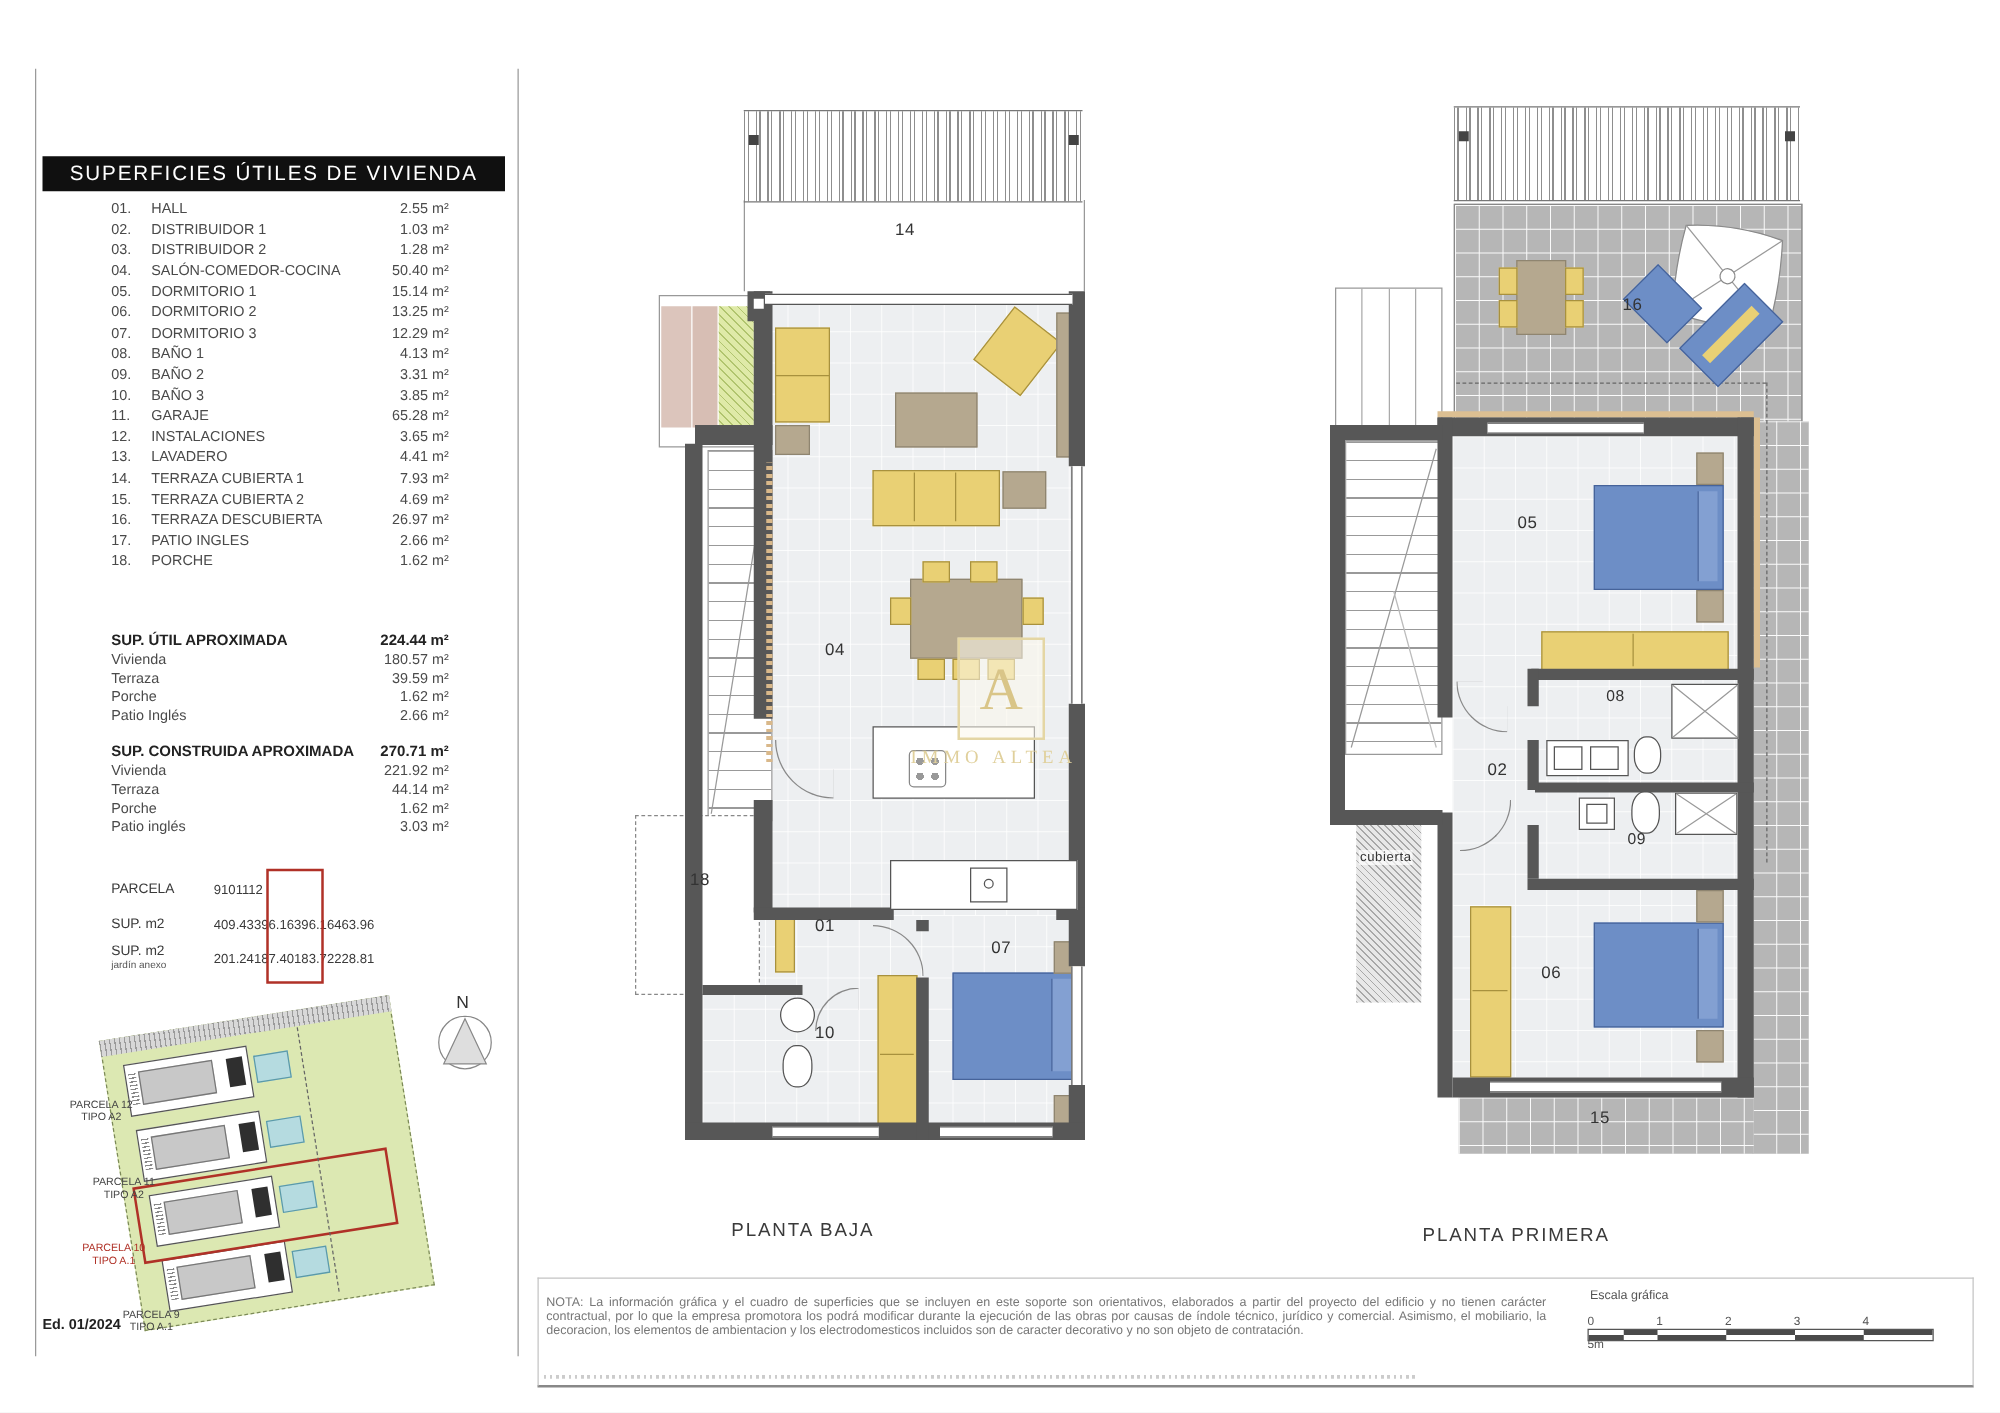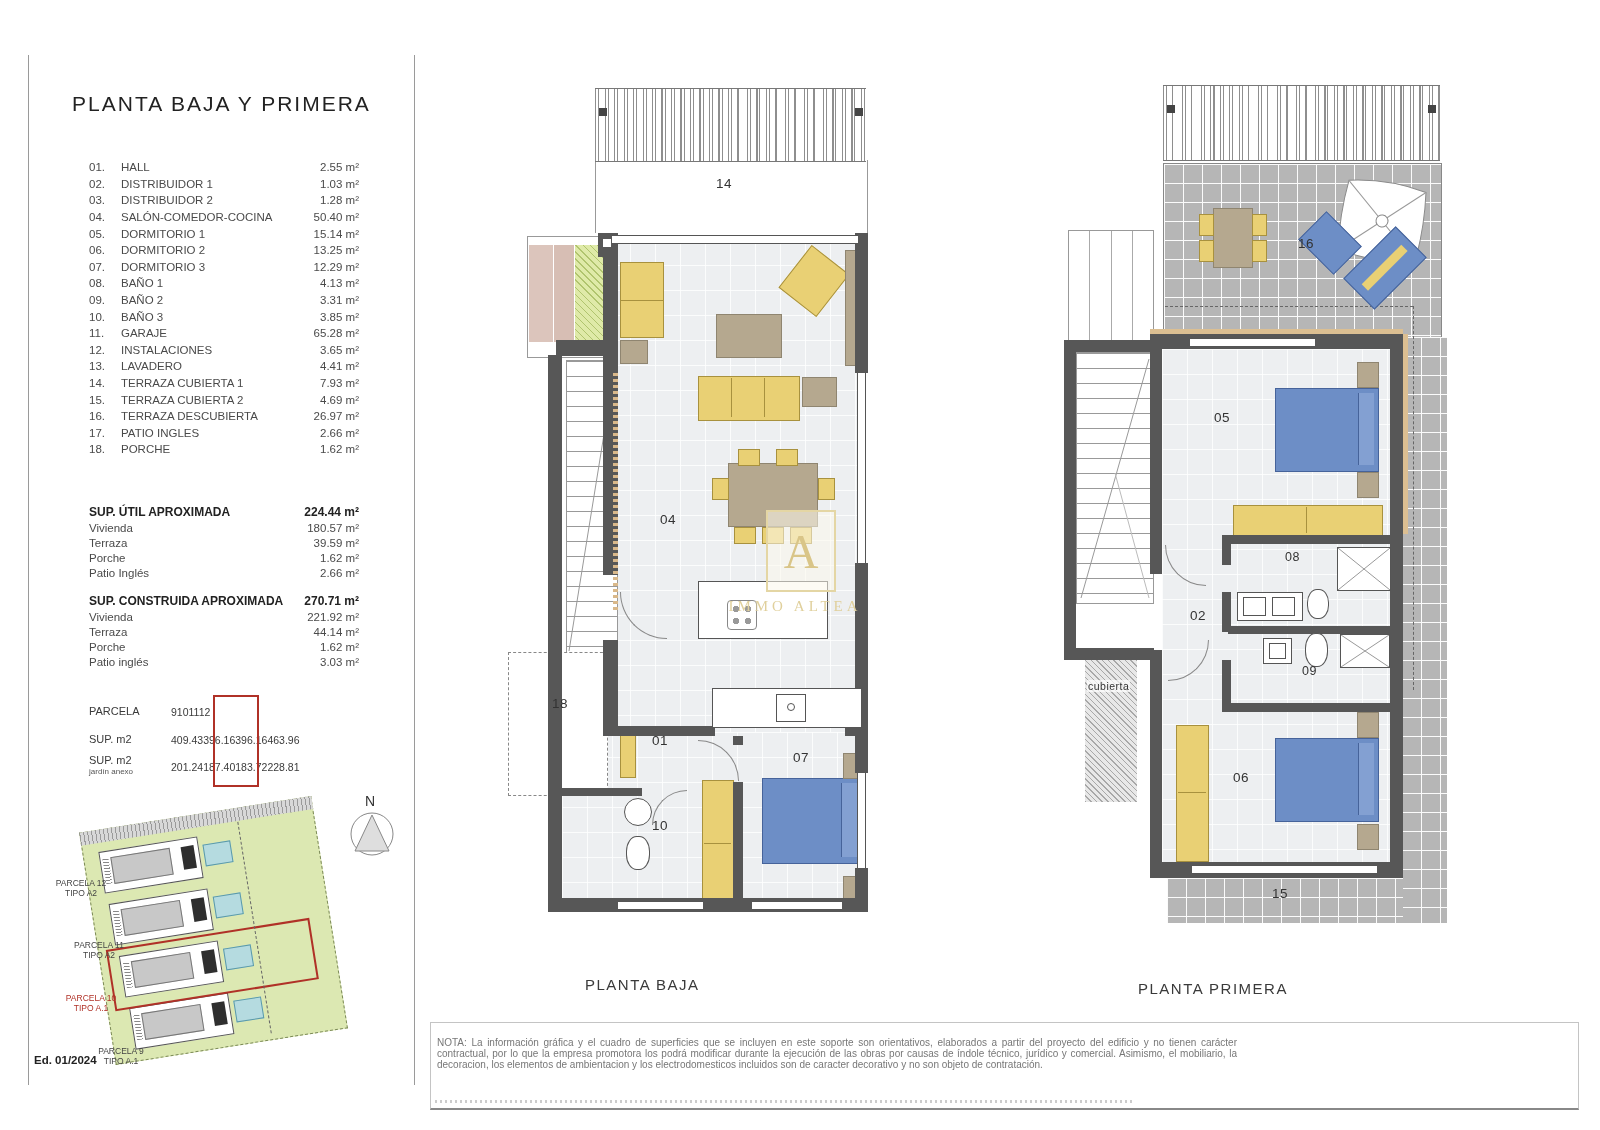--- a/index.html
+++ b/index.html
@@ -89,22 +89,22 @@
   .vlines3{display:flex;justify-content:space-evenly;height:100%;}
   .vlines3 i{width:1px;background:#aaa;}
 </style>
 </head>
 <body>
 
 <div id="page">
 
   
   <div id="sidebar">
-    <div class="ttl" style="top:37px;">PLANTA BAJA Y PRIMERA</div>
-
+
+    <div class="bar" style="top:70px;">SUPERFICIES ÚTILES DE VIVIENDA</div>
 
     <div style="position:absolute;left:60px;right:55px;top:104px;">
         <div class="trow">
           <span class="c-num">01.</span>
           <span class="c-label">HALL</span>
           <span class="c-value">2.55 m²</span>
         </div>
         <div class="trow">
           <span class="c-num">02.</span>
           <span class="c-label">DISTRIBUIDOR 1</span>
@@ -563,16 +563,28 @@
     <div class="wall" style="left:1064px;top:648px;width:90px;height:12px;"></div>
     <div class="hatch-gray" style="left:1085px;top:660px;width:52px;height:142px;"></div>
     <div class="num" style="left:1087px;top:680px;font-size:10.5px;background:rgba(255,255,255,.7);padding:0 1px;">cubierta</div>
 
     <div class="caption" style="left:1138px;top:980px;">PLANTA PRIMERA</div>
   </div>
 
   
   <div id="bottombox">
     <div id="nota">NOTA: La información gráfica y el cuadro de superficies que se incluyen en este soporte son orientativos, elaborados a partir del proyecto del edificio y no tienen carácter contractual, por lo que la empresa promotora los podrá modificar durante la ejecución de las obras por causas de índole técnico, jurídico y comercial. Asimismo, el mobiliario, la decoracion, los elementos de ambientacion y los electrodomesticos incluidos son de caracter decorativo y no son objeto de contratación.</div>
+    <div id="scalebox">
+      <div id="scale-label">Escala gráfica</div>
+      <div class="tickrow"><span class="pcell">0</span><span class="pcell">1</span><span class="pcell">2</span><span class="pcell">3</span><span class="pcell">4</span><span class="pcell">5m</span></div>
+      <div id="sbar">
+        <i class="seg" style="left:0;top:4px;width:27.5px;height:4px;"></i>
+        <i class="seg" style="left:55px;top:4px;width:55px;height:4px;"></i>
+        <i class="seg" style="left:165px;top:4px;width:55px;height:4px;"></i>
+        <i class="seg" style="left:27.5px;top:0;width:27.5px;height:4px;"></i>
+        <i class="seg" style="left:110px;top:0;width:55px;height:4px;"></i>
+        <i class="seg" style="left:220px;top:0;width:55px;height:4px;"></i>
+      </div>
+    </div>
   </div>
   <div class="microprint"></div>
 
 </div>
 
 </body></html>

